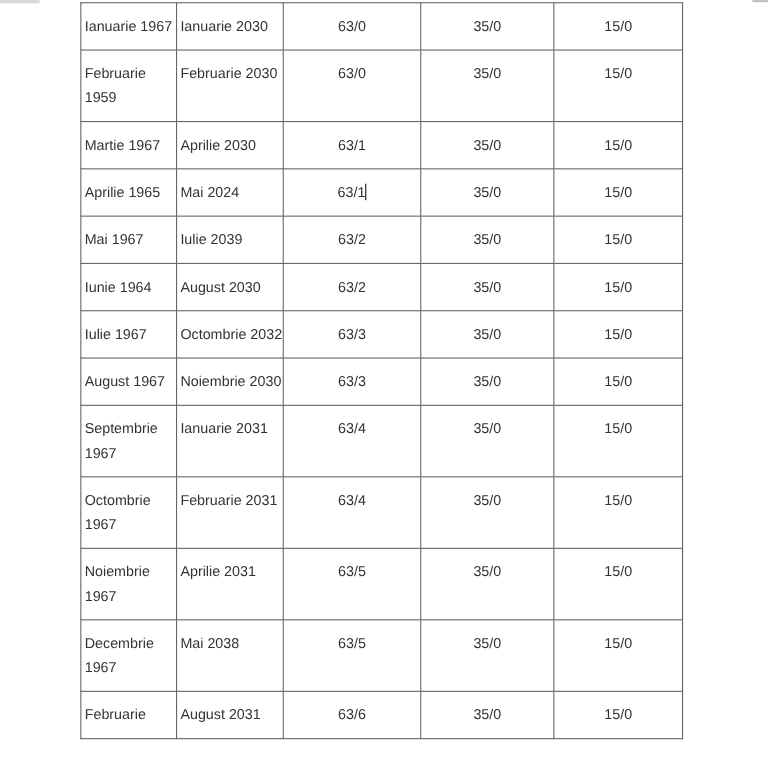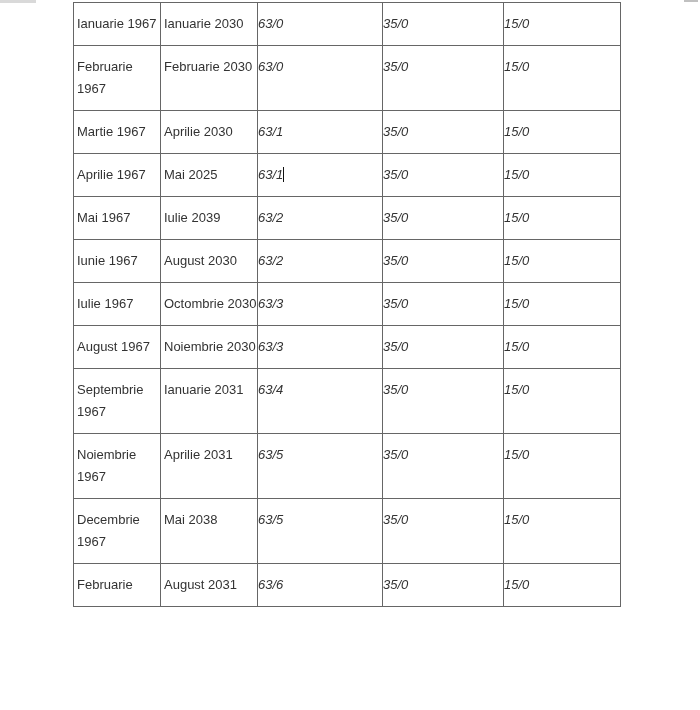--- a/index.html
+++ b/index.html
@@ -47,25 +47,24 @@
     border: 1px solid var(--border-color);
     font-size: 13px;
     line-height: 22px;
     padding: 10px 2px 10px 3px;
     vertical-align: top;
     overflow: hidden;
     word-wrap: break-word;
     background: #ffffff;
   }
   table.data-table td.num {
-    text-align: left;
+    text-align: center;
     padding-left: 0;
     padding-right: 0;
     white-space: nowrap;
-    font-style: italic;
   }
   table.data-table td.date2 {
     white-space: nowrap;
   }
   .caret {
     display: inline-block;
     width: 1px;
     height: 15px;
     background: #111111;
     vertical-align: -3px;
@@ -87,71 +86,78 @@
   </colgroup>
   <tbody>
       <tr>
         <td class="date1">Ianuarie 1967</td>
         <td class="date2">Ianuarie 2030</td>
         <td class="num">63/0</td>
         <td class="num">35/0</td>
         <td class="num">15/0</td>
       </tr>
       <tr>
-        <td class="date1">Februarie 1967</td>
+        <td class="date1">Februarie 1959</td>
         <td class="date2">Februarie 2030</td>
         <td class="num">63/0</td>
         <td class="num">35/0</td>
         <td class="num">15/0</td>
       </tr>
       <tr>
         <td class="date1">Martie 1967</td>
         <td class="date2">Aprilie 2030</td>
         <td class="num">63/1</td>
         <td class="num">35/0</td>
         <td class="num">15/0</td>
       </tr>
       <tr>
-        <td class="date1">Aprilie 1967</td>
-        <td class="date2">Mai 2025</td>
+        <td class="date1">Aprilie 1965</td>
+        <td class="date2">Mai 2024</td>
         <td class="num">63/1<span class="caret"></span></td>
         <td class="num">35/0</td>
         <td class="num">15/0</td>
       </tr>
       <tr>
         <td class="date1">Mai 1967</td>
         <td class="date2">Iulie 2039</td>
         <td class="num">63/2</td>
         <td class="num">35/0</td>
         <td class="num">15/0</td>
       </tr>
       <tr>
-        <td class="date1">Iunie 1967</td>
+        <td class="date1">Iunie 1964</td>
         <td class="date2">August 2030</td>
         <td class="num">63/2</td>
         <td class="num">35/0</td>
         <td class="num">15/0</td>
       </tr>
       <tr>
         <td class="date1">Iulie 1967</td>
-        <td class="date2">Octombrie 2030</td>
+        <td class="date2">Octombrie 2032</td>
         <td class="num">63/3</td>
         <td class="num">35/0</td>
         <td class="num">15/0</td>
       </tr>
       <tr>
         <td class="date1">August 1967</td>
         <td class="date2">Noiembrie 2030</td>
         <td class="num">63/3</td>
         <td class="num">35/0</td>
         <td class="num">15/0</td>
       </tr>
       <tr>
         <td class="date1">Septembrie 1967</td>
         <td class="date2">Ianuarie 2031</td>
+        <td class="num">63/4</td>
+        <td class="num">35/0</td>
+        <td class="num">15/0</td>
+      </tr>
+      <tr>
+        <td class="date1">Octombrie 1967</td>
+        <td class="date2">Februarie 2031</td>
         <td class="num">63/4</td>
         <td class="num">35/0</td>
         <td class="num">15/0</td>
       </tr>
       <tr>
         <td class="date1">Noiembrie 1967</td>
         <td class="date2">Aprilie 2031</td>
         <td class="num">63/5</td>
         <td class="num">35/0</td>
         <td class="num">15/0</td>

